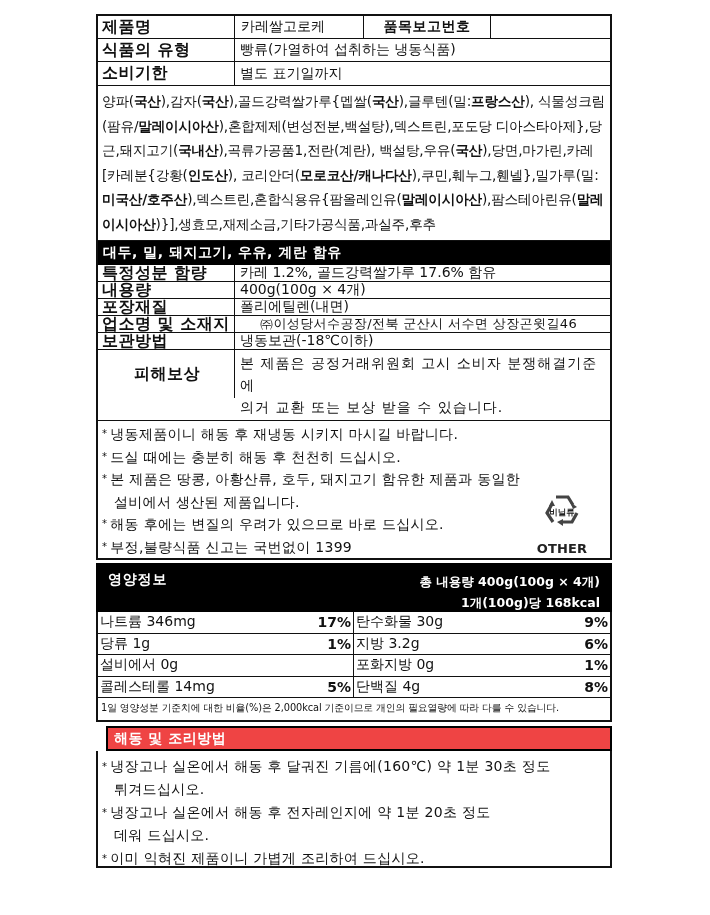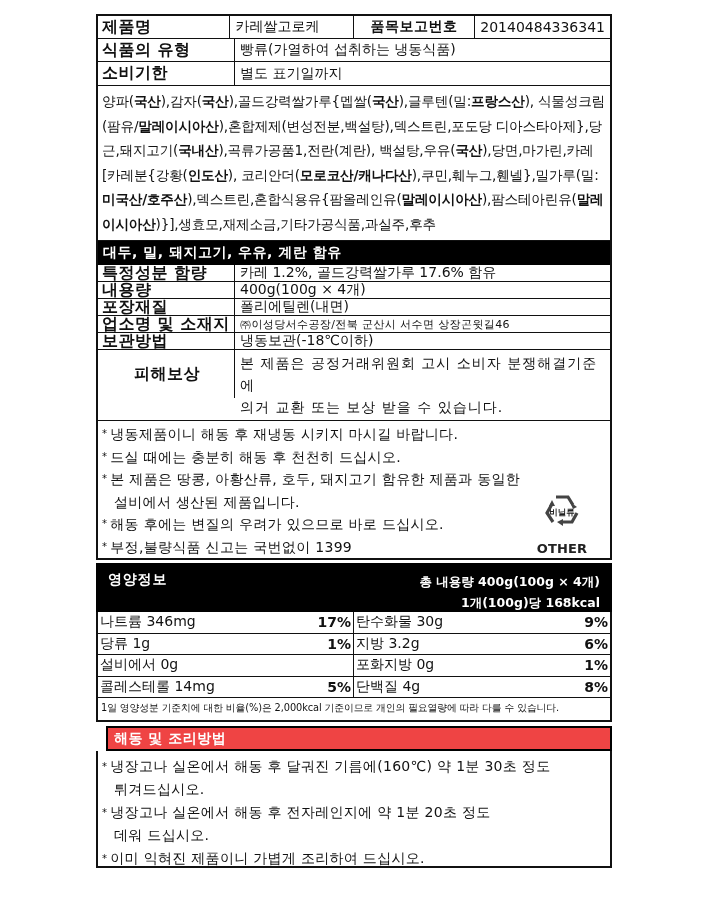--- a/index.html
+++ b/index.html
@@ -39,21 +39,20 @@
   </style>
 </head>
 <body>
 
 <div class="page">
   <div class="box">
     <div class="row r1">
       <div class="lbl">제품명</div>
       <div class="num" style="width:128px;">카레쌀고로케</div>
       <div class="lbl2">품목보고번호</div>
-      <div class="val" style="justify-content:center;">20140484336341</div>
     </div>
     <div class="row r1">
       <div class="lbl">식품의 유형</div>
       <div class="val">빵류(가열하여 섭취하는 냉동식품)</div>
     </div>
     <div class="row r1" style="height:24px;">
       <div class="lbl">소비기한</div>
       <div class="val">별도 표기일까지</div>
     </div>
     <div class="ing" id="ingredients"><span>양파(</span><b>국산</b><span>),감자(</span><b>국산</b><span>),골드강력쌀가루{멥쌀(</span><b>국산</b><span>),글루텐(밀:</span><b>프랑스산</b><span>), 식물성크림(팜유/</span><b>말레이시아산</b><span>),혼합제제(변성전분,백설탕),덱스트린,포도당 디아스타아제},당근,돼지고기(</span><b>국내산</b><span>),곡류가공품1,전란(계란), 백설탕,우유(</span><b>국산</b><span>),당면,마가린,카레[카레분{강황(</span><b>인도산</b><span>), 코리안더(</span><b>모로코산/캐나다산</b><span>),쿠민,훼누그,휀넬},밀가루(밀:</span><b>미국산/호주산</b><span>),덱스트린,혼합식용유{팜올레인유(</span><b>말레이시아산</b><span>),팜스테아린유(</span><b>말레이시아산</b><span>)}],생효모,재제소금,기타가공식품,과실주,후추</span></div>
@@ -66,21 +65,21 @@
     <div class="row r-std">
       <div class="lbl">내용량</div>
       <div class="val">400g(100g × 4개)</div>
     </div>
     <div class="row r-std">
       <div class="lbl">포장재질</div>
       <div class="val">폴리에틸렌(내면)</div>
     </div>
     <div class="row r-std">
       <div class="lbl">업소명 및 소재지</div>
-      <div class="val" style="font-size:11px; letter-spacing:0.4px;">㈜이성당서수공장/전북 군산시 서수면 상장곤윗길46</div>
+      <div class="val" style="font-size:13px; letter-spacing:0.4px;margin-left:20px;">㈜이성당서수공장/전북 군산시 서수면 상장곤윗길46</div>
     </div>
     <div class="row r-std">
       <div class="lbl">보관방법</div>
       <div class="val">냉동보관(-18℃이하)</div>
     </div>
     <div class="row tall">
       <div class="lbl">피해보상</div>
       <div class="val">
         <div>본 제품은 공정거래위원회 고시 소비자 분쟁해결기준에</div>
         <div>의거 교환 또는 보상 받을 수 있습니다.</div>

